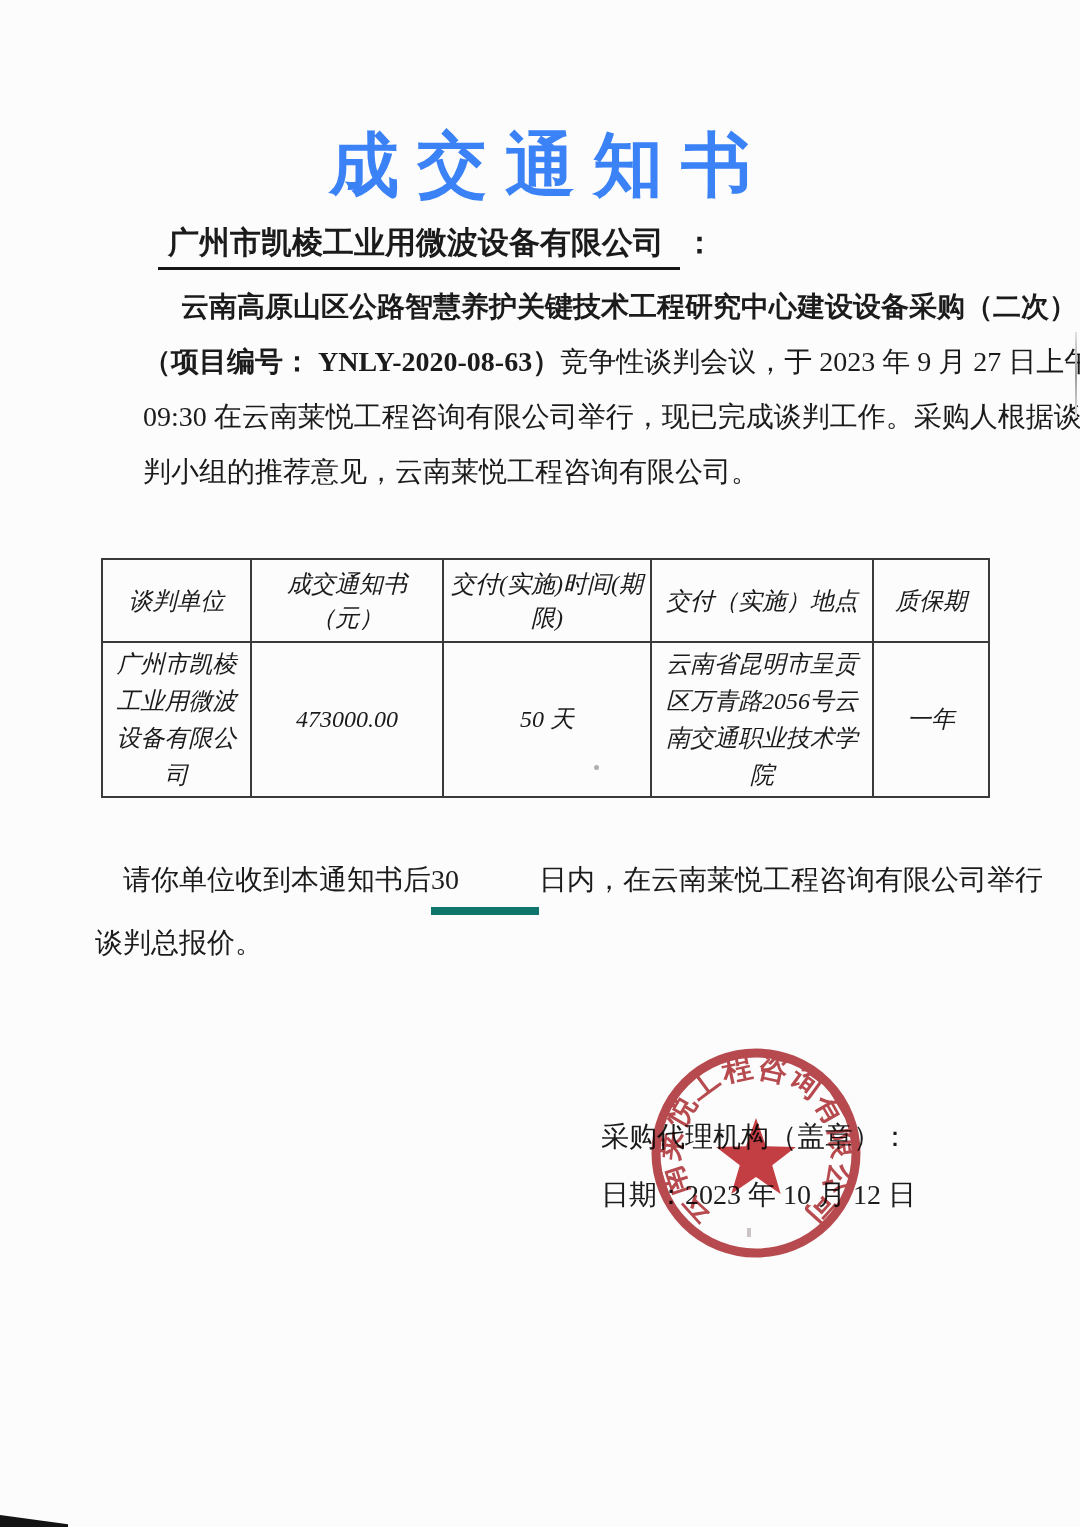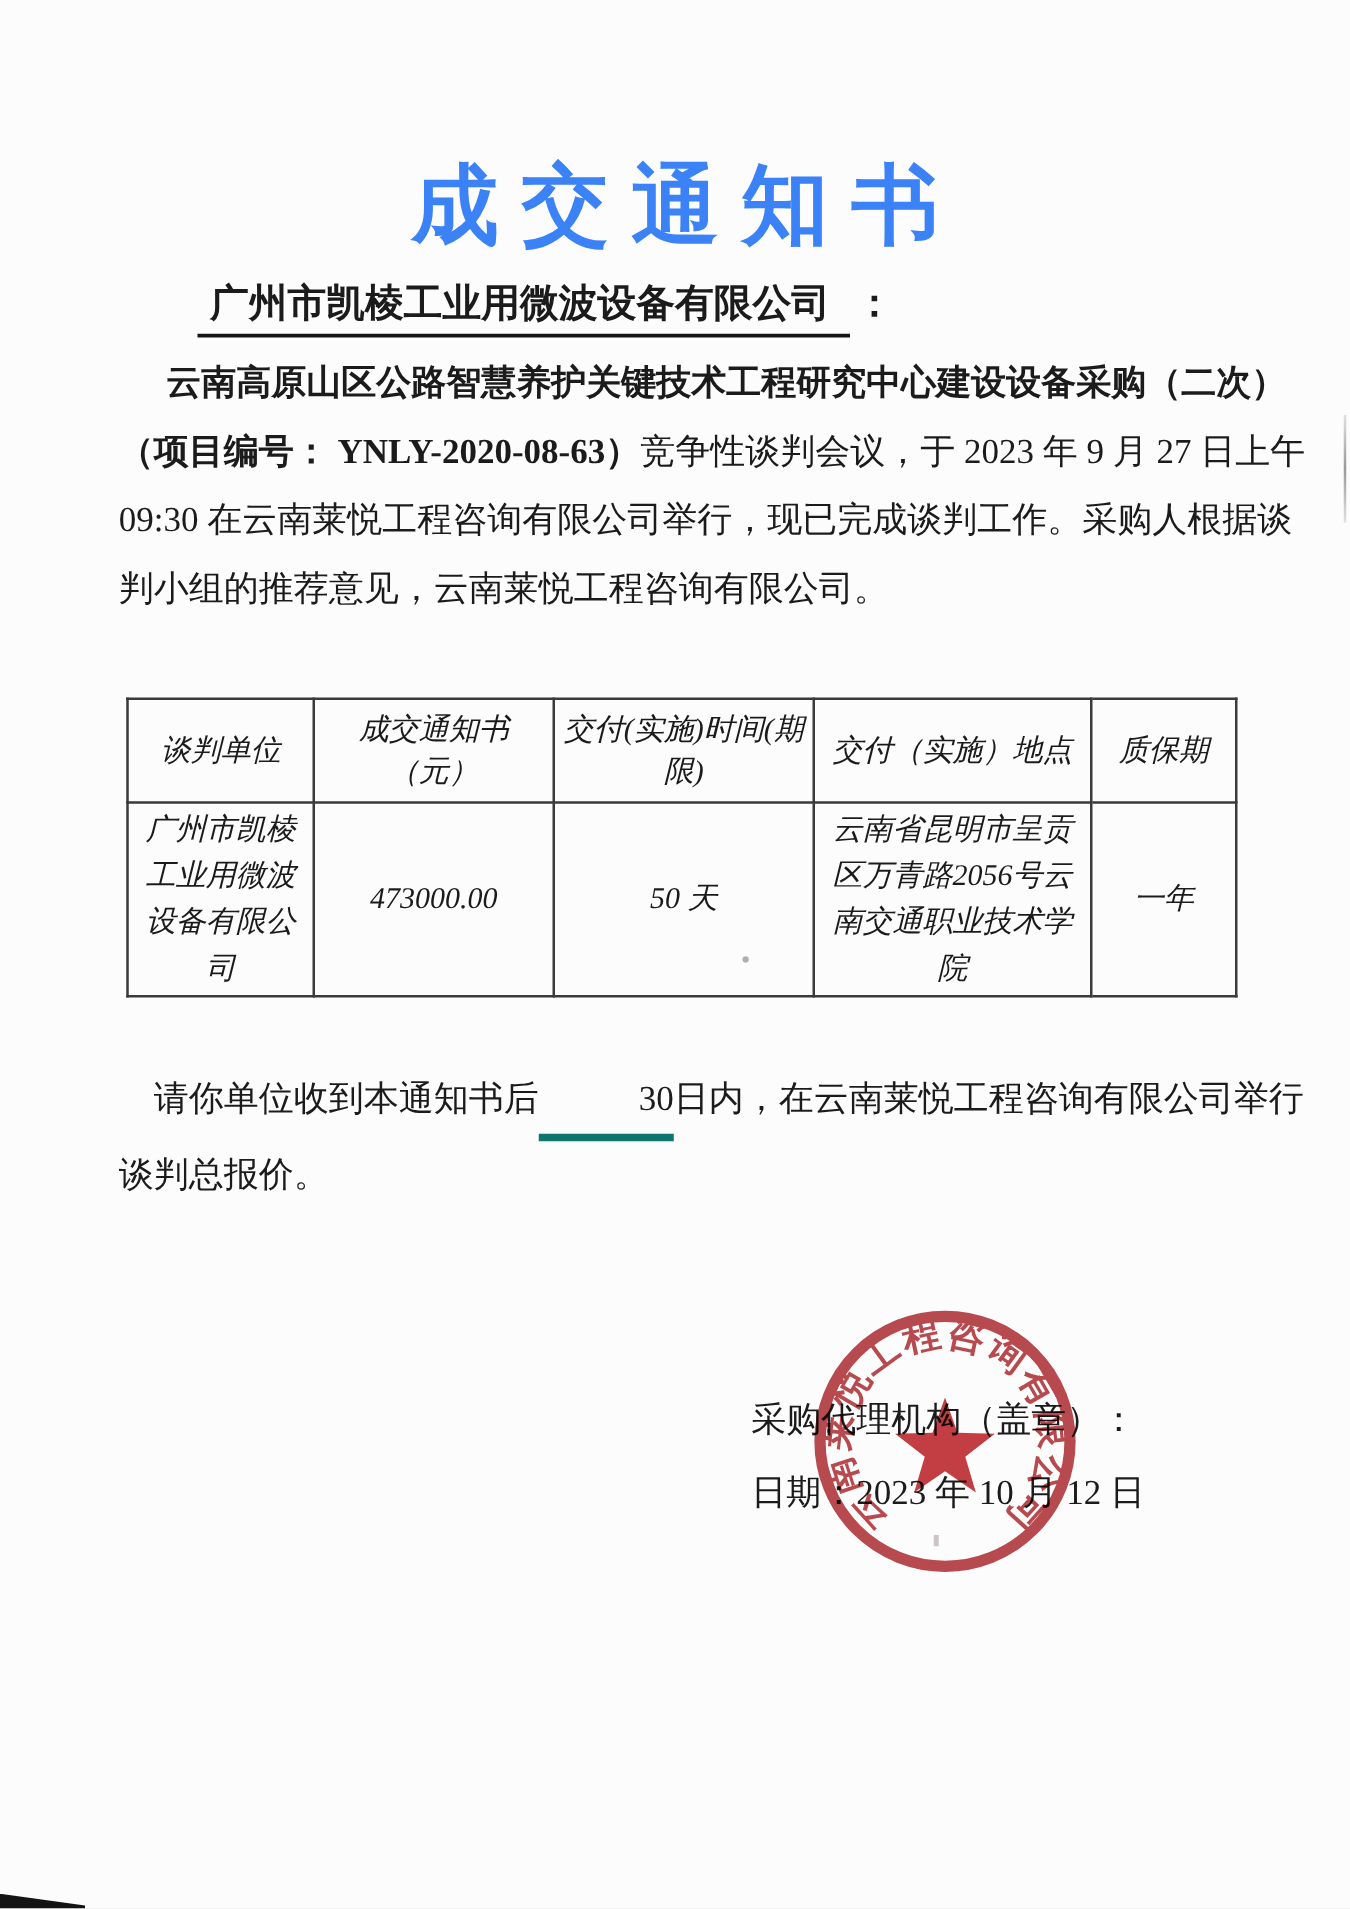--- a/index.html
+++ b/index.html
@@ -27,21 +27,21 @@
   .addressee-underline{
     display:inline-block;
     border-bottom:3px solid #161616;
     padding:0 16px 3px 10px;
   }
   .addressee-colon{display:inline-block;margin-left:4px;}
   .intro{
     position:absolute;left:95px;right:88px;top:279px;
     font-size:28px;line-height:55px;
   }
-  .intro-line{white-space:nowrap;}
+  .intro-line{white-space:nowrap;margin-left:48px;}
   .intro-line.indent{text-indent:38px;}
   .bold{font-weight:700;}
   .award-table{
     position:absolute;left:101px;top:558px;
     border-collapse:collapse;
     table-layout:fixed;
     width:887px;
     font-style:italic;
   }
   .award-table th,.award-table td{
@@ -53,22 +53,22 @@
   }
   .award-table th{height:77px;line-height:34px;white-space:pre-line;}
   .award-table td{height:149px;line-height:37px;}
   .closing{
     position:absolute;left:95px;right:88px;top:852px;
     font-size:28px;line-height:55px;
   }
   .closing-line1{text-indent:28px;white-space:nowrap;}
   .days-blank{
     display:inline-block;
-    width:108px;text-align:right;
-    border-bottom:6px solid #0f766e;
+    width:108px;text-align:left;
+    border-bottom:8px solid #0f766e;
     text-indent:0;
   }
   .signature{
     position:absolute;left:601px;top:1108px;
     font-size:28px;line-height:58px;white-space:nowrap;
   }
   .stamp{
     position:absolute;left:635px;top:1032px;
     width:242px;height:242px;
     mix-blend-mode:multiply;

